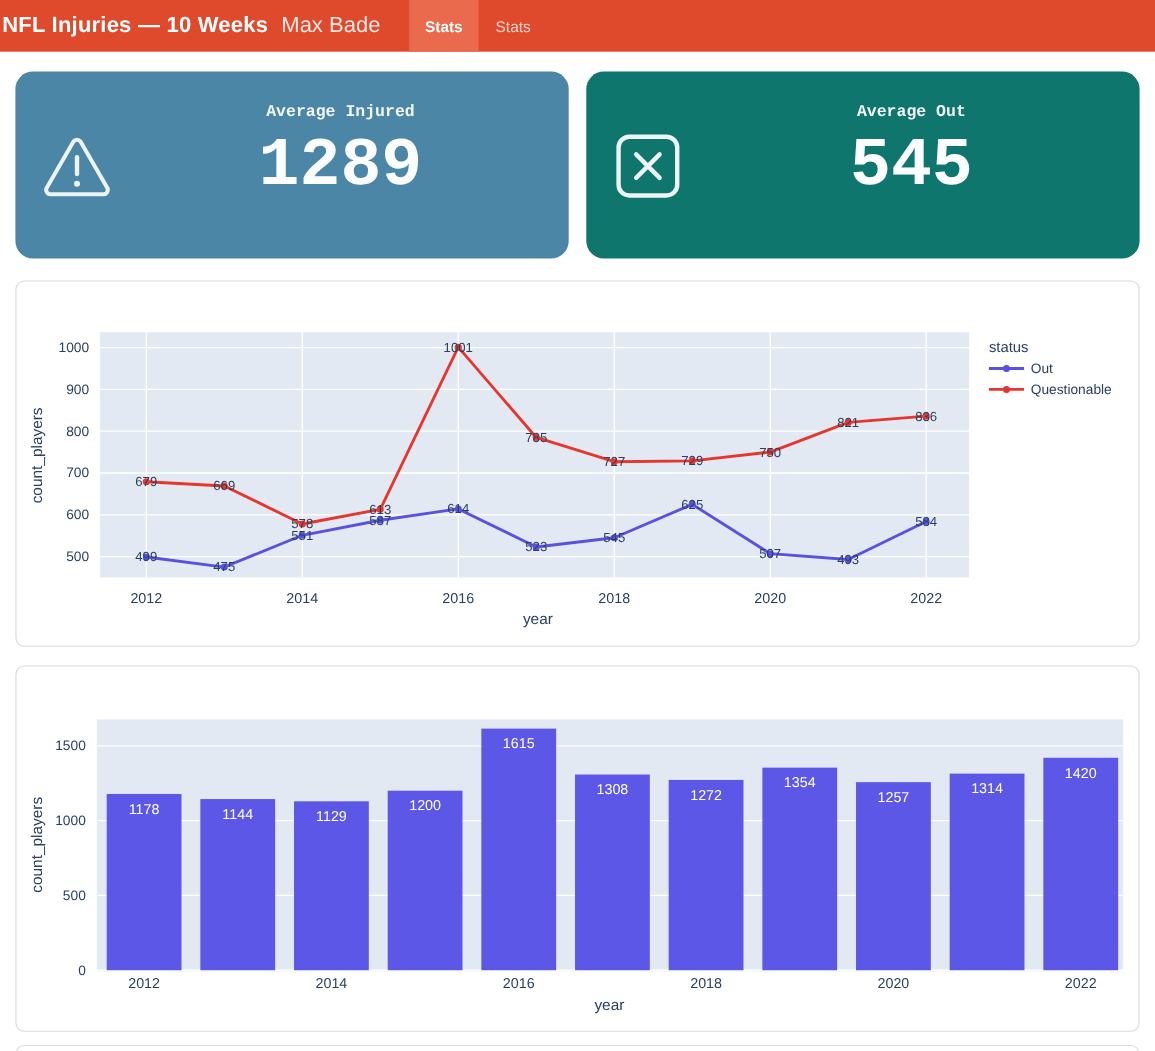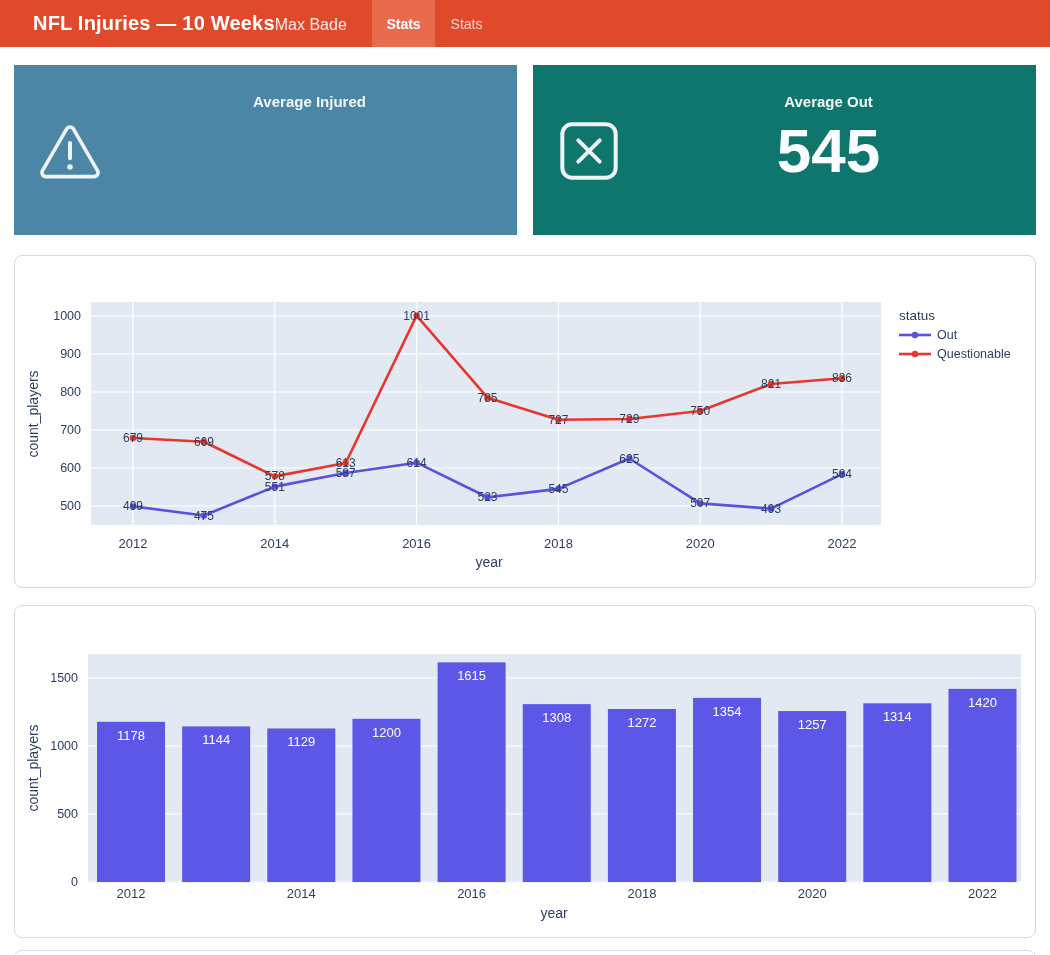--- a/index.html
+++ b/index.html
@@ -2,32 +2,32 @@
 <html><head>
 <meta charset="utf-8">
 <style>
   * { margin:0; padding:0; box-sizing:border-box; }
   html,body { width:1050px; height:955px; overflow:hidden; background:#ffffff;
     font-family:"Liberation Sans","DejaVu Sans",sans-serif; }
 
   
   .app-header { position:absolute; left:0; top:0; width:1050px; height:47px;
     background:#e04a2c; display:flex; align-items:center; }
-  .title-wrap { display:flex; align-items:baseline; padding-left:33px; }
+  .title-wrap { display:flex; align-items:baseline; padding-left:2px; }
   .page-title { color:#ffffff; font-size:20px; font-weight:700; letter-spacing:0.2px; }
-  .page-subtitle { color:rgba(255,255,255,0.88); font-size:16px; }
+  .page-subtitle { color:rgba(255,255,255,0.88); font-size:20px; margin-left:12px; }
   .tab-strip { position:absolute; left:372px; top:0; height:49px; display:flex; }
   .tab { width:63px; height:47px; display:flex; align-items:center; justify-content:center;
     font-size:14px; cursor:pointer; color:rgba(255,255,255,0.75); }
   .tab.active { background:#e96a4d; color:#ffffff; font-weight:700; }
 
   
   .cards-row { position:absolute; left:14px; top:65px; width:1022px; height:170px;
     display:flex; gap:16px; }
-  .stat-card { flex:1; border-radius:0; position:relative; color:#fff; }
+  .stat-card { flex:1; border-radius:16px; position:relative; color:#fff;font-family:Liberation Mono, monospace; }
   .stat-icon { position:absolute; left:24px; top:54px; width:64px; height:64px; }
   .stat-text { position:absolute; left:96px; right:8px; top:0; height:100%;
     display:flex; flex-direction:column; align-items:center; }
   .stat-title { font-size:15px; font-weight:700; margin-top:28px; color:#f4f7f8; }
   .stat-value { font-size:62px; font-weight:700; line-height:1; margin-top:10px; color:#fbfdfe; }
 
   
   .chart-card { position:absolute; left:14px; width:1022px; height:333px;
     background:#ffffff; border:1px solid #d9d9d9; border-radius:8px; }
   #line-card { top:255px; }
@@ -53,20 +53,21 @@
 <div class="cards-row">
 
   <div class="stat-card" style="background: rgb(75, 134, 166);">
     <svg class="stat-icon" viewBox="0 0 80 72">
       <path d="M36 8 a5 5 0 0 1 8 0 L74 60 a5 5 0 0 1 -4 8 H10 a5 5 0 0 1 -4 -8 Z" fill="none" stroke="#eef3f6" stroke-width="4.5" stroke-linejoin="round"></path>
       <line x1="40" y1="26" x2="40" y2="45" stroke="#eef3f6" stroke-width="5" stroke-linecap="round"></line>
       <circle cx="40" cy="56" r="3.4" fill="#eef3f6"></circle>
     </svg>
     <div class="stat-text">
       <div class="stat-title">Average Injured</div>
+      <div class="stat-value">1289</div>
     </div>
   </div>
 
   <div class="stat-card" style="background: #0f766e;">
     <svg class="stat-icon" viewBox="0 0 72 72">
       <rect x="6" y="6" width="60" height="60" rx="11" fill="none" stroke="#eef3f6" stroke-width="4.5"></rect>
       <line x1="24" y1="24" x2="48" y2="48" stroke="#eef3f6" stroke-width="4.5" stroke-linecap="round"></line>
       <line x1="48" y1="24" x2="24" y2="48" stroke="#eef3f6" stroke-width="4.5" stroke-linecap="round"></line>
     </svg>
     <div class="stat-text">

